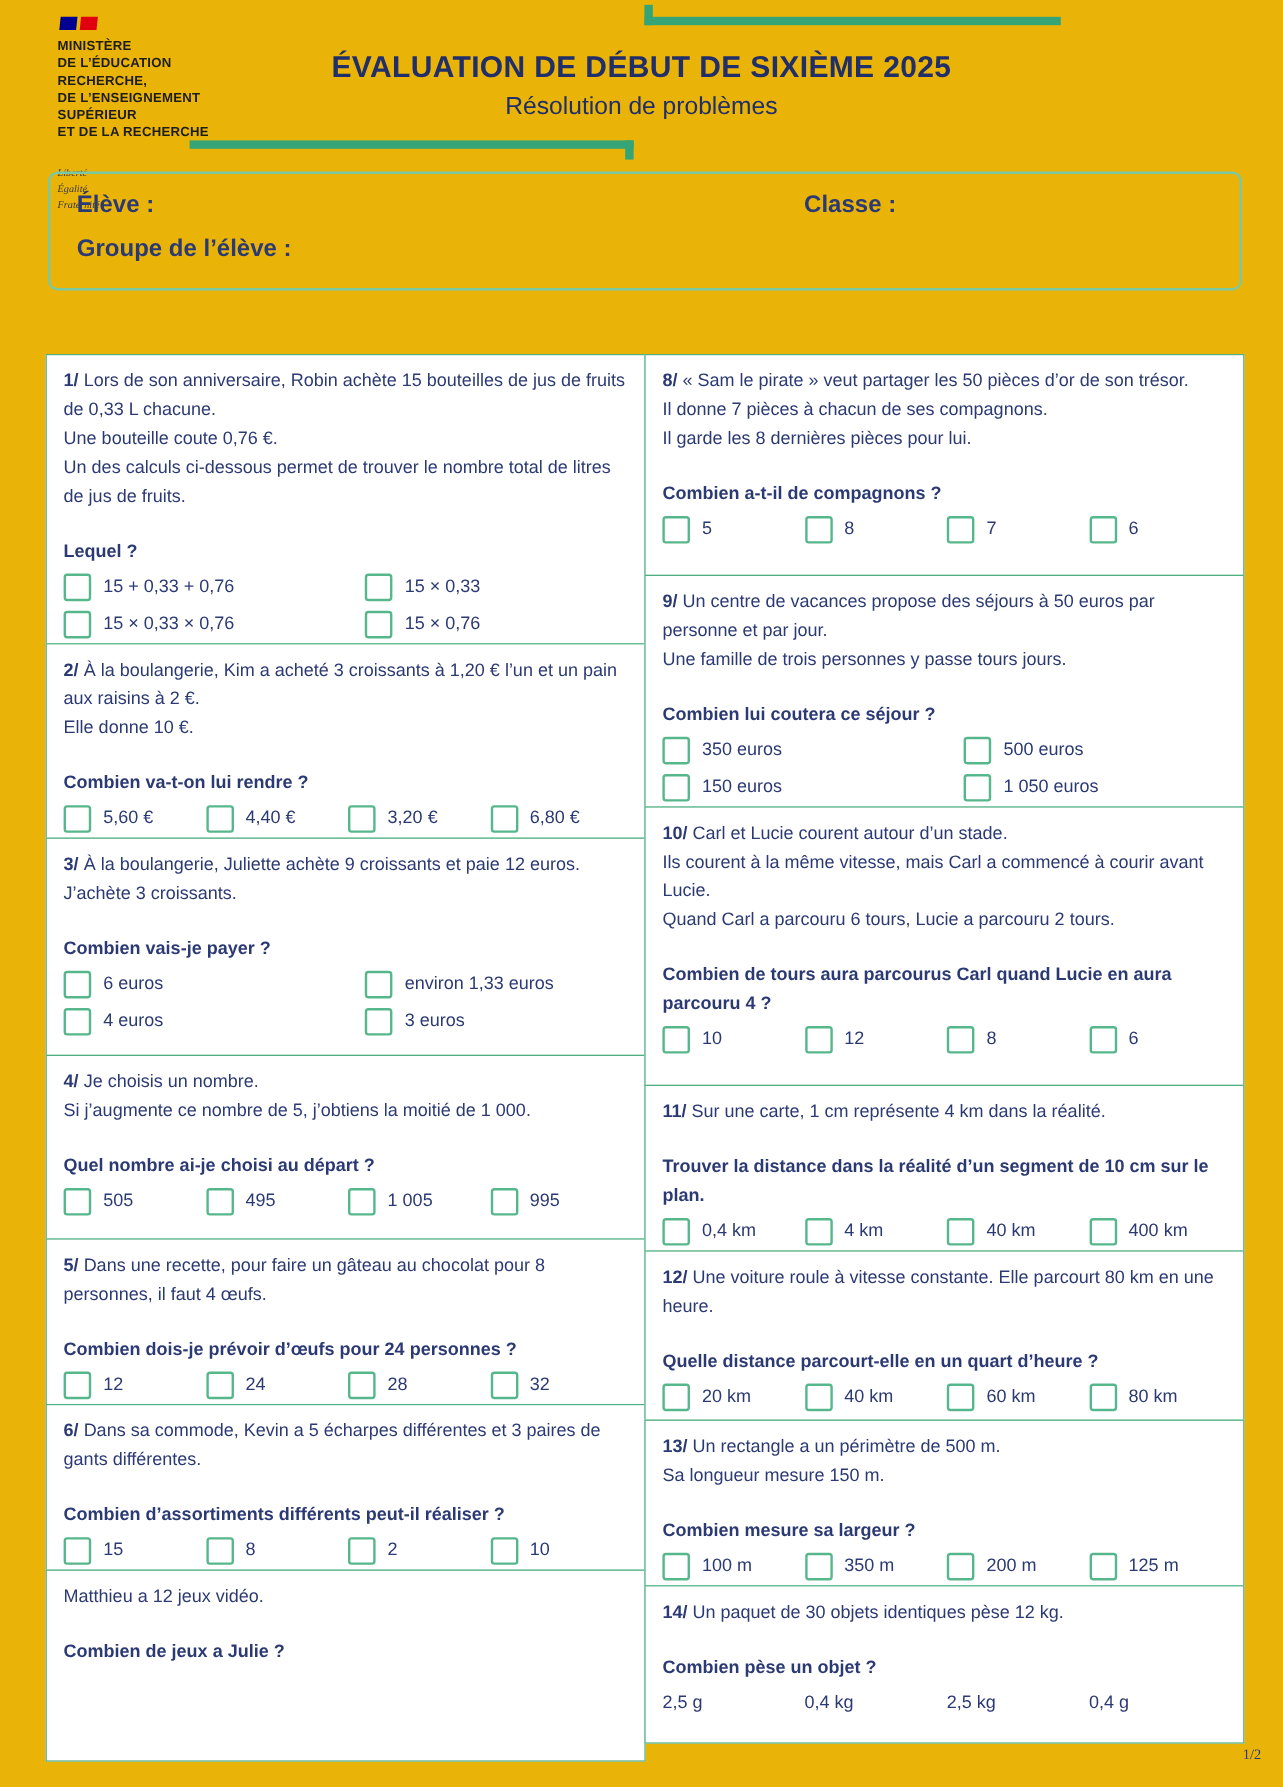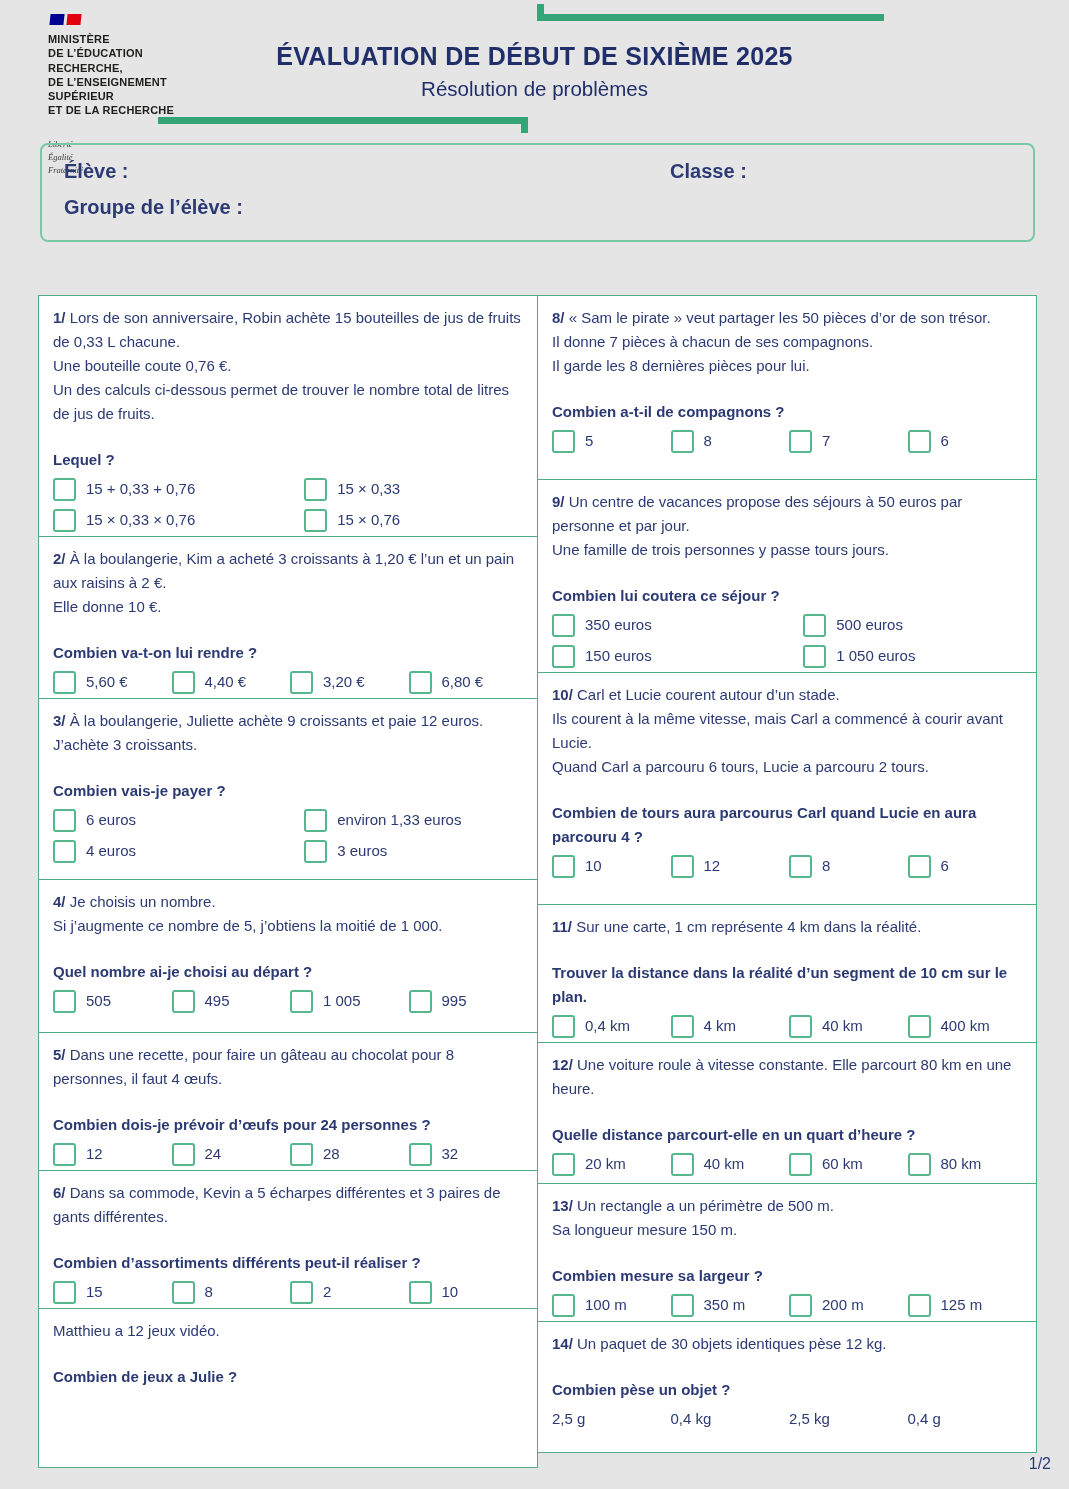--- a/index.html
+++ b/index.html
@@ -7,21 +7,21 @@
     --box-green:#4fae82;
     --cb-green:#57b78c;
     --info-green:#79caa4;
     --navy:#2c3a74;
     --title-navy:#202e6a;
     --flag-blue:#000091;
     --flag-red:#e1000f;
   }
   html,body{margin:0;padding:0;background:#fff;}
   .page{
-    position:relative;width:1069px;height:1489px;background:#e5e5e5;
+    position:relative;width:1069px;height:1489px;background:#eab308;
     font-family:"Liberation Sans",sans-serif;color:var(--navy);overflow:hidden;
   }
 
   
   .logo{position:absolute;left:48px;top:14px;width:160px;}
   .flag{display:flex;gap:3px;margin-left:2px;}
   .flag span{width:14px;height:11px;transform:skewX(-6deg);}
   .flag .b{background:var(--flag-blue);}
   .flag .r{background:var(--flag-red);}
   .ministry{margin-top:7px;font-size:11px;font-weight:bold;color:#1d1d1b;line-height:1.3;letter-spacing:.2px;}
@@ -65,21 +65,21 @@
   .option{display:flex;align-items:center;cursor:pointer;min-width:0;}
   .checkbox{flex:0 0 auto;width:19px;height:19px;border:2px solid var(--cb-green);border-radius:3px;background:#fff;margin-right:10px;}
   .option-label{white-space:nowrap;}
 
   
   .q-1{min-height:232px}.q-2{min-height:159px}.q-3{min-height:182px}.q-4{min-height:154px}
   .q-5{min-height:135px}.q-6{min-height:135px}.q-7{min-height:160px}
   .q-8{min-height:185px}.q-9{min-height:193px}.q-10{min-height:233px}.q-11{min-height:137px}
   .q-12{min-height:142px}.q-13{min-height:135px}.q-14{min-height:132px}
 
-  .page-num{position:absolute;right:18px;top:1455px;font-size:16px;color:var(--navy);}
+  .page-num{position:absolute;right:18px;top:1455px;font-size:12px;color:var(--navy);font-family:Liberation Serif, serif;}
 </style>
 </head>
 <body>
 
 <div class="page">
 
   <div class="bracket br-tr-stub"></div>
   <div class="bracket br-tr-bar"></div>
   <div class="bracket br-hb-bar"></div>
   <div class="bracket br-hb-stub"></div>

